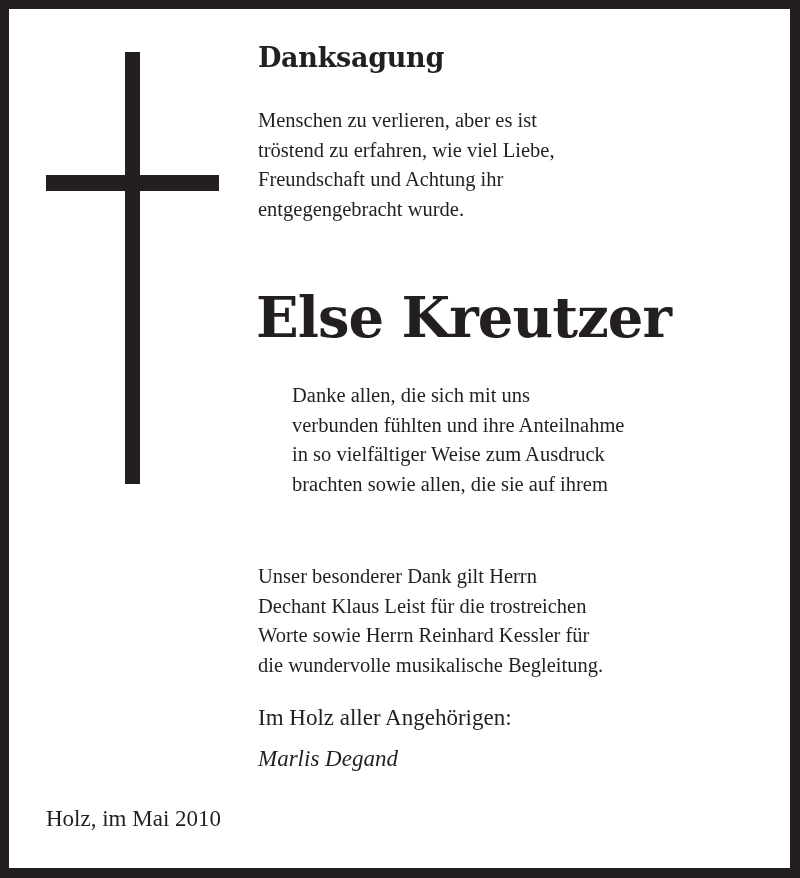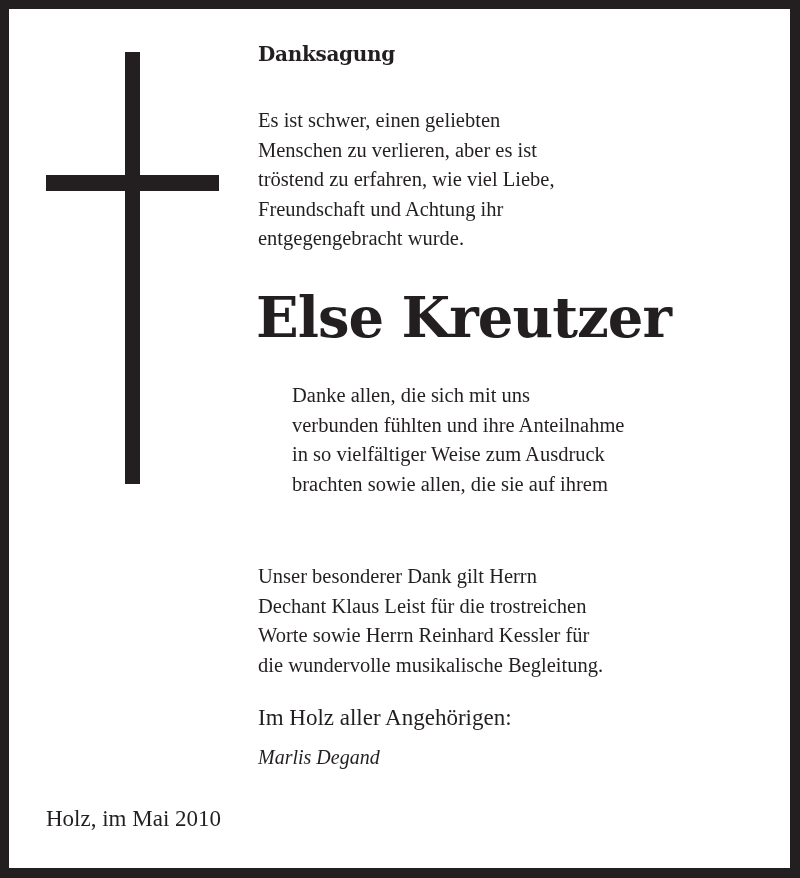--- a/index.html
+++ b/index.html
@@ -3,48 +3,47 @@
 <meta charset="utf-8">
 <style>
   html, body { margin: 0; padding: 0; background: #ffffff; }
   body { width: 800px; height: 878px; position: relative; overflow: hidden;
          font-family: "DejaVu Serif", "Liberation Serif", serif; color: #231f20; }
   .frame { position: absolute; left: 0; top: 0; width: 800px; height: 878px;
            box-sizing: border-box; border-style: solid; border-color: #231f20;
            border-width: 9px 10px 10px 9px; background: #fff; }
   .cross-v { position: absolute; left: 125px; top: 52px; width: 15px; height: 432px; background: #231f20; }
   .cross-h { position: absolute; left: 46px; top: 175px; width: 173px; height: 16px; background: #231f20; }
-  .heading { position: absolute; left: 258px; top: 42px; font-size: 20px; font-weight: bold;
+  .heading { position: absolute; left: 258px; top: 42px; font-size: 27px; font-weight: bold;
              font-family: "DejaVu Serif", serif; letter-spacing: -0.3px; }
   .para { position: absolute; left: 258px; font-size: 20.5px; line-height: 29.5px;
           font-family: "Liberation Serif", serif; white-space: nowrap; }
   .para div { height: 29.5px; }
   .name { position: absolute; left: 256px; top: 284px; font-size: 56px; font-weight: bold;
           font-family: "DejaVu Serif", serif; letter-spacing: -1px; white-space: nowrap; }
   .behalf { position: absolute; left: 258px; top: 705px; font-size: 23px;
             font-family: "Liberation Serif", serif; white-space: nowrap; }
-  .signature { position: absolute; left: 258px; top: 746px; font-size: 20px; font-style: italic;
+  .signature { position: absolute; left: 258px; top: 746px; font-size: 23px; font-style: italic;
                font-family: "Liberation Serif", serif; white-space: nowrap; }
   .place-date { position: absolute; left: 46px; top: 806px; font-size: 23px;
                 font-family: "Liberation Serif", serif; white-space: nowrap; }
 </style>
 </head>
 <body>
 
 <div class="frame"></div>
 
 <div>
   <div class="cross-v"></div>
   <div class="cross-h"></div>
 </div>
 
 <div class="heading">Danksagung</div>
 
 <div class="para" style="top:106px;">
-  <div>Es ist schwer, einen geliebten</div>
   <div>Menschen zu verlieren, aber es ist</div>
   <div>tröstend zu erfahren, wie viel Liebe,</div>
   <div>Freundschaft und Achtung ihr</div>
   <div>entgegengebracht wurde.</div>
 </div>
 
 <div class="name">Else Kreutzer</div>
 
 <div class="para" style="top:381px;margin-left:34px;">
   <div>Danke allen, die sich mit uns</div>

